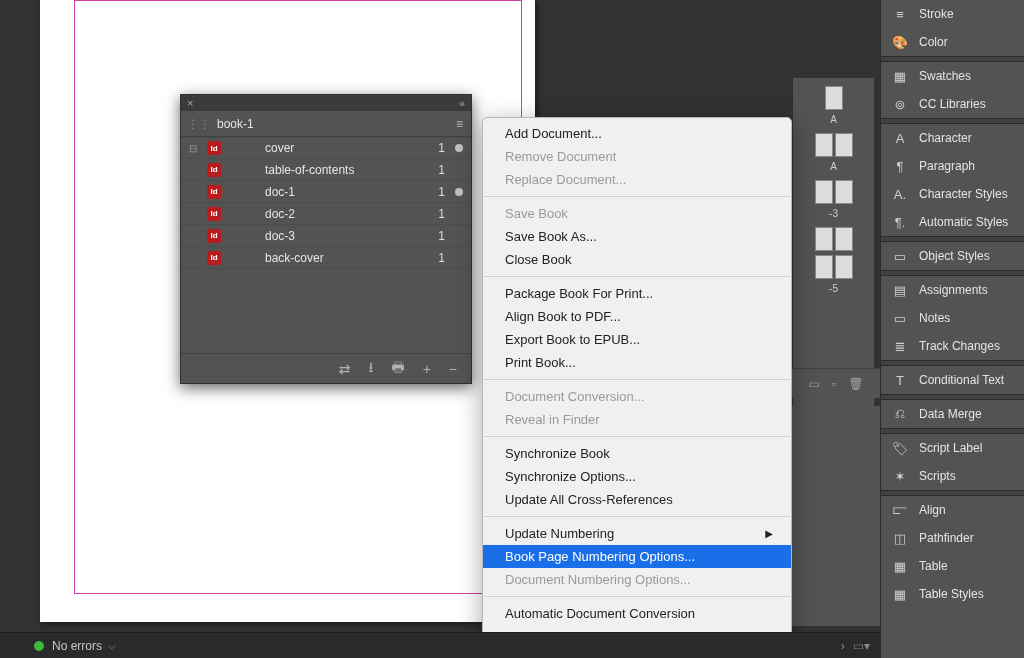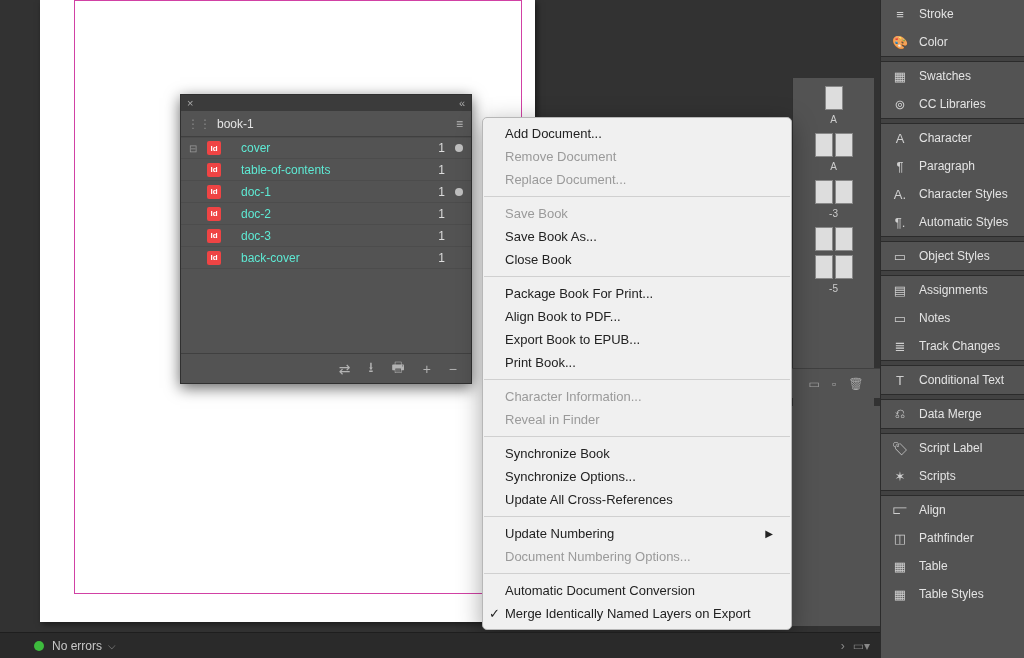--- a/index.html
+++ b/index.html
@@ -20,22 +20,22 @@
   .book-panel-head .x { margin-left:6px; color:#aaa; font-size:11px;}
   .book-panel-head .dx { margin-left:auto; margin-right:6px; color:#aaa; font-size:11px;}
   .book-tab-row { height:26px; background:#535353; border-bottom:1px solid #404040; display:flex; align-items:center; }
   .book-tab-row .grab { color:#888; margin:0 6px; }
   .book-tab-row .title { color:#e4e4e4; font-weight:500; }
   .book-tab-row .burger { margin-left:auto; margin-right:8px; color:#bbb; }
   .book-list { background:#535353; }
   .book-row { display:flex; align-items:center; height:22px; padding:0 8px; border-bottom:1px solid #4c4c4c;}
   .book-row:first-child { border-top:1px solid #4c4c4c;}
   .book-row .tree { width:18px; color:#999; font-size:10px;}
-  .book-row .id-chip { width:14px; height:14px; background:#ef4444; border-radius:2px; display:flex; align-items:center; justify-content:center; font-size:8px; color:#fff; font-weight:700; margin-right:20px;}
-  .book-row .name { flex:1; color:#5eead4; }
+  .book-row .id-chip { width:14px; height:14px; background:#b91c1c; border-radius:2px; display:flex; align-items:center; justify-content:center; font-size:8px; color:#fff; font-weight:700; margin-right:8px;}
+  .book-row .name { flex:1; color:#e5e5e5;margin-left:36px; }
   .book-row .num { width:10px; text-align:right; color:#dcdcdc; margin-right:8px;}
   .book-row .dot { width:8px; height:8px; border-radius:50%; background:#bfbfbf; margin-left:2px;}
   .book-row .dot.hidden { visibility:hidden; }
   .book-filler { height:84px; background:#535353;}
   .book-footer { height:30px; border-top:1px solid #404040; background:#535353; display:flex; align-items:center; justify-content:flex-end; padding:0 14px; gap:18px; color:#b3b3b3; font-size:14px;}
   
   .side { position:absolute; right:0; top:0; width:144px; height:658px; background:#535353; border-left:1px solid #2b2b2b; color:#e4e4e4; }
   .side-gap { height:6px; background:#424242; border-top:1px solid #2b2b2b; border-bottom:1px solid #2b2b2b;}
   .side-row { display:flex; align-items:center; height:28px; padding:0 10px; gap:10px; font-size:12px; cursor:pointer;}
   .side-row .ic { width:18px; text-align:center; color:#cfcfcf; font-size:13px;}
@@ -189,39 +189,42 @@
       <span>Align Book to PDF...</span>
     </div>
     <div class="ctx-item">
       <span>Export Book to EPUB...</span>
     </div>
     <div class="ctx-item">
       <span>Print Book...</span>
     </div>
     <div class="ctx-sep"></div>
     <div class="ctx-item disabled">
-      <span>Character Information...</span>
+      <span>Document Conversion...</span>
     </div>
     <div class="ctx-item disabled">
       <span>Reveal in Finder</span>
     </div>
     <div class="ctx-sep"></div>
     <div class="ctx-item">
       <span>Synchronize Book</span>
     </div>
     <div class="ctx-item">
       <span>Synchronize Options...</span>
     </div>
     <div class="ctx-item">
       <span>Update All Cross-References</span>
     </div>
     <div class="ctx-sep"></div>
     <div class="ctx-item">
       <span>Update Numbering</span>
       <span class="arrow">▶</span>
+    </div>
+    <div class="ctx-item highlight">
+      <span>Book Page Numbering Options...</span>
     </div>
     <div class="ctx-item disabled">
       <span>Document Numbering Options...</span>
     </div>
     <div class="ctx-sep"></div>
     <div class="ctx-item">
       <span>Automatic Document Conversion</span>
     </div>
     <div class="ctx-item">
       <span class="check">✓</span>

